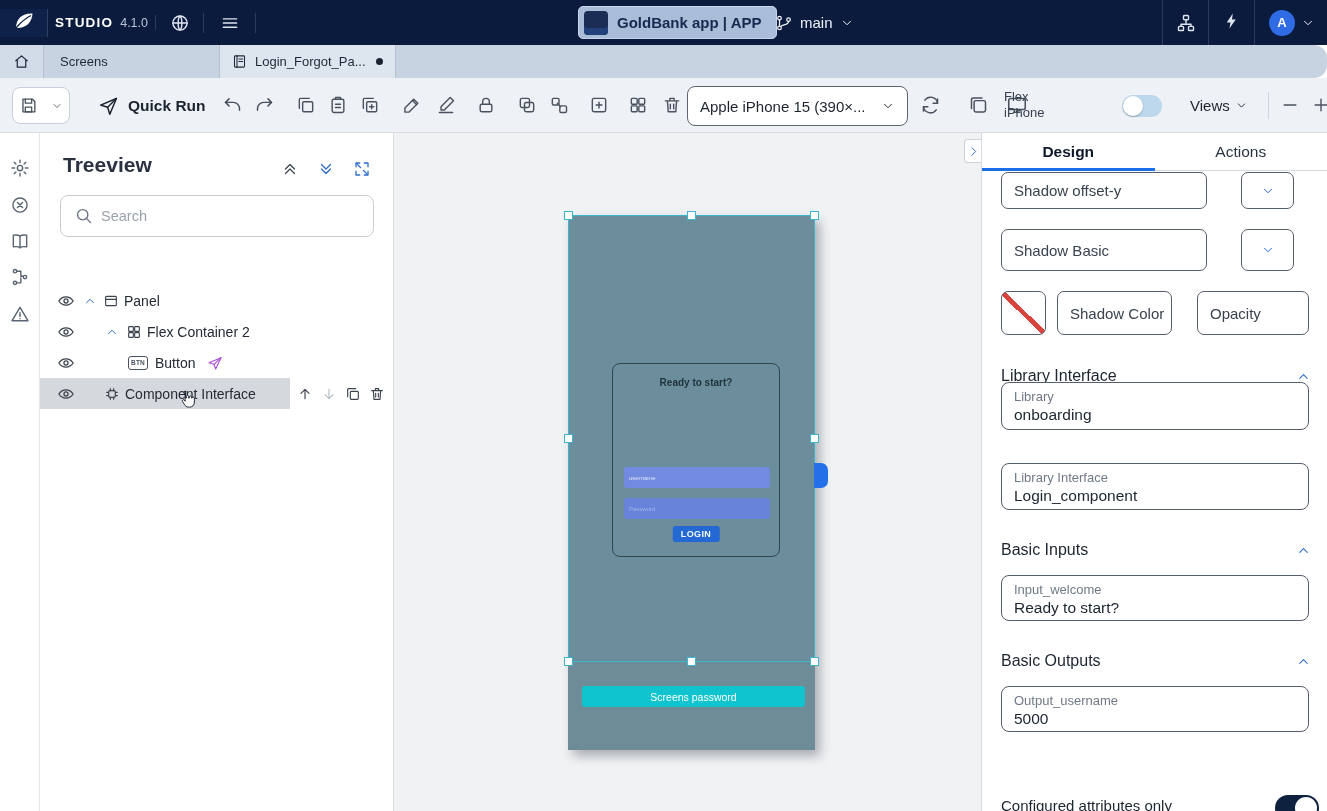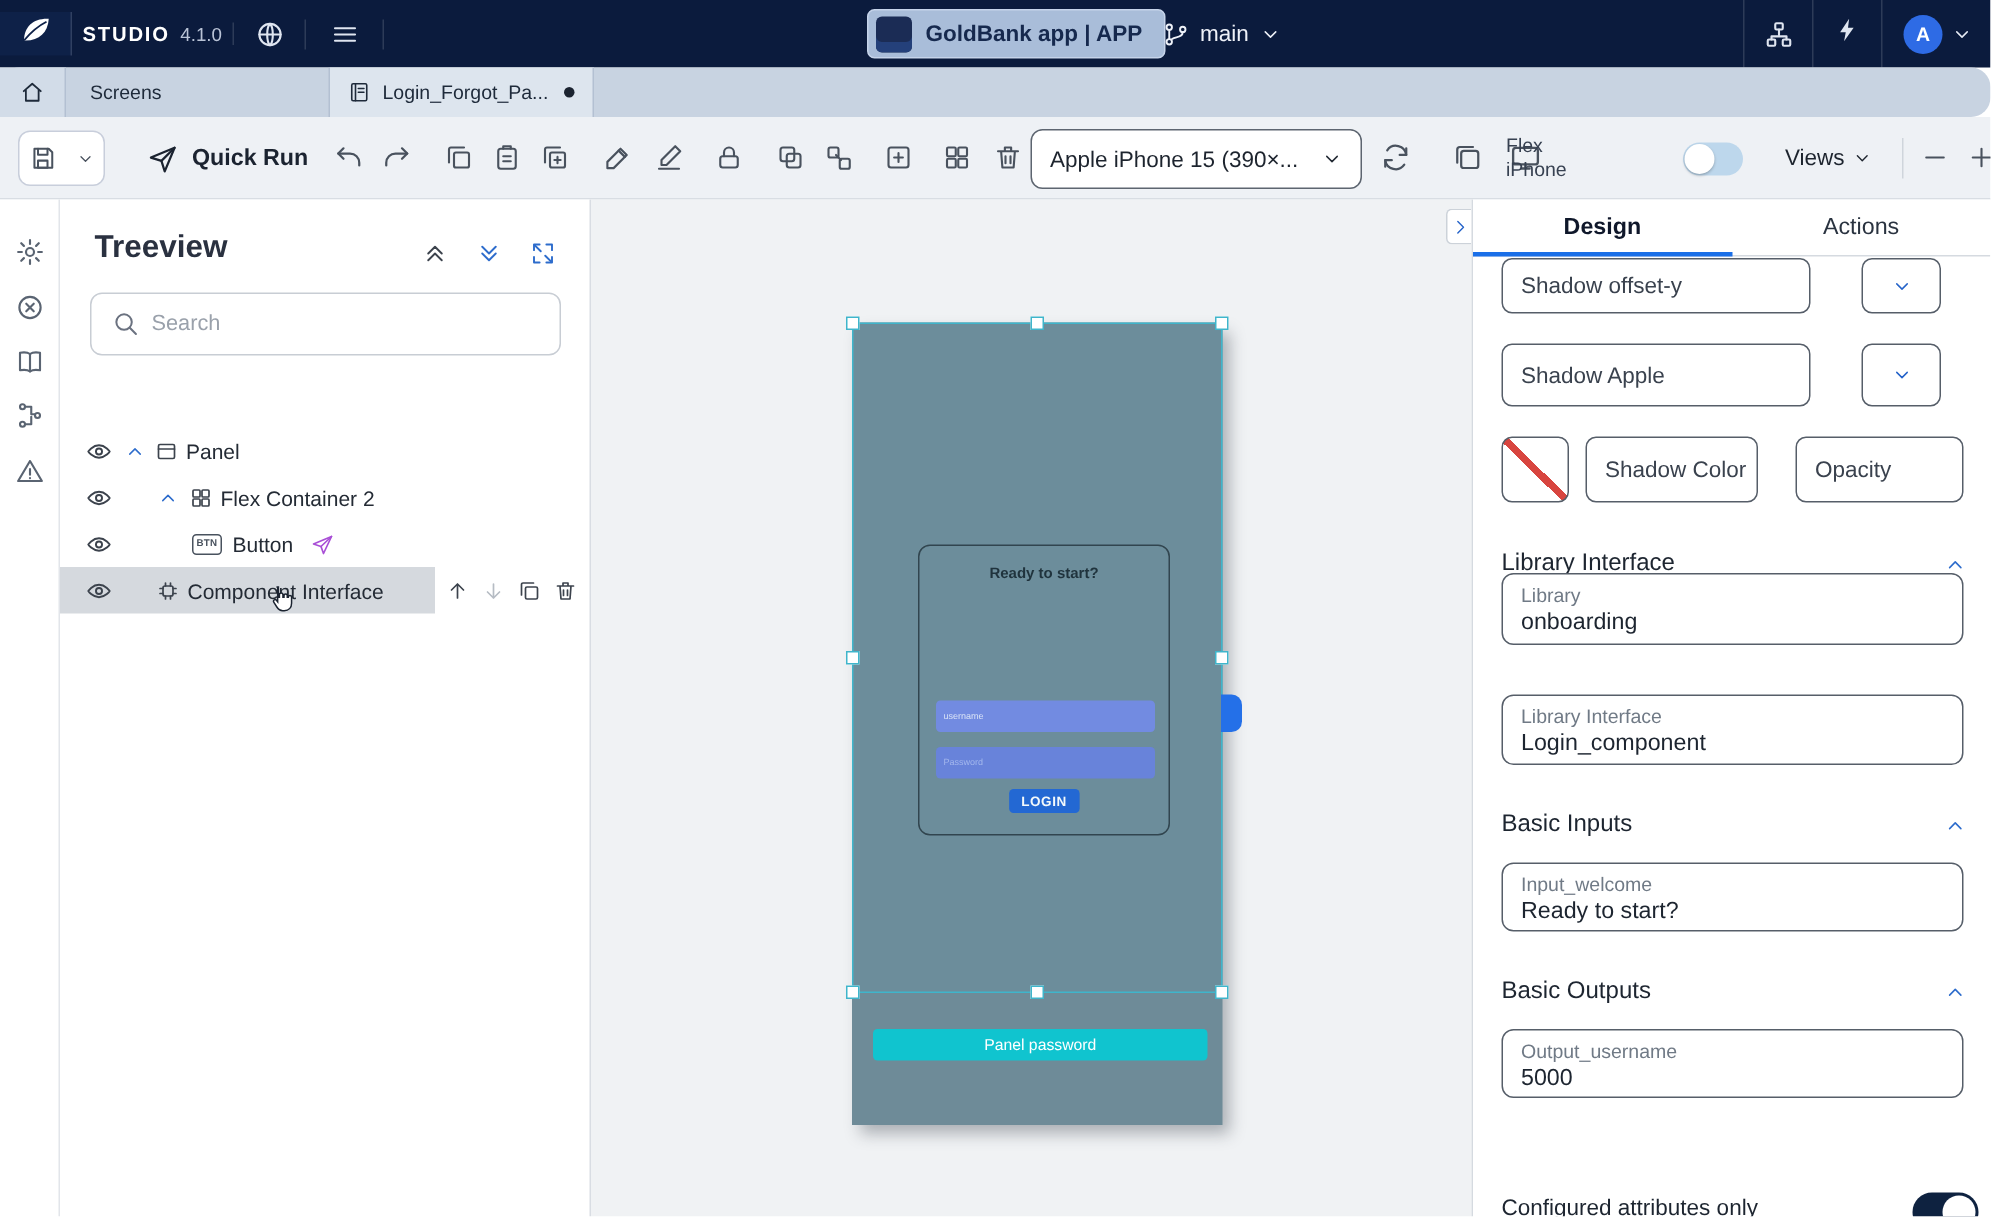--- a/index.html
+++ b/index.html
@@ -567,21 +567,21 @@
 <div class="canvas">
 
   <div class="phone">
     <div class="login-card">
       <div class="ready-text">Ready to start?</div>
       <div class="mock-input mock-user">username</div>
       <div class="mock-input mock-pass">Password</div>
       <div class="login-btn">LOGIN</div>
     </div>
     <div class="forgot-section">
-      <div class="forgot-btn">Panel password</div>
+      <div class="forgot-btn">Screens password</div>
     </div>
   </div>
 
   <div class="selection">
     <span class="handle h-tl"></span>
     <span class="handle h-tm"></span>
     <span class="handle h-tr"></span>
     <span class="handle h-ml"></span>
     <span class="handle h-mr"></span>
     <span class="handle h-bl"></span>
@@ -613,21 +613,21 @@
     <div class="fieldbox" style="left:19px; top:1px; width:206px; height:37px">
       <span>Shadow offset-y</span>
     </div>
     <div class="ddbox" style="left:259px; top:1px; width:53px; height:37px">
       <svg class="ic" width="14" height="14" viewBox="0 0 24 24">
           <path d="M6 9l6 6 6-6"></path>
         </svg>
     </div>
 
     <div class="fieldbox" style="left:19px; top:58px; width:206px; height:42px">
-      <span>Shadow Apple</span>
+      <span>Shadow Basic</span>
     </div>
     <div class="ddbox" style="left:259px; top:58px; width:53px; height:42px">
       <svg class="ic" width="14" height="14" viewBox="0 0 24 24">
           <path d="M6 9l6 6 6-6"></path>
         </svg>
     </div>
 
     <div class="nonebox" style="left:19px; top:120px; width:45px; height:44px"></div>
     <div class="fieldbox" style="left:75px; top:120px; width:115px; height:44px">
       <span>Shadow Color</span>

